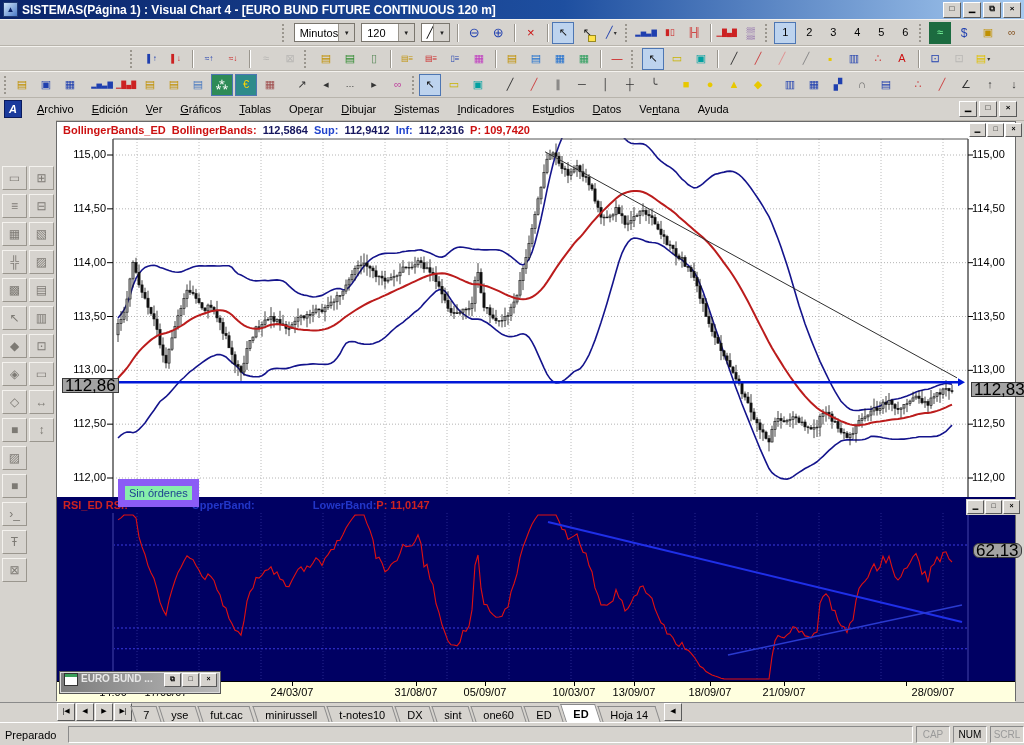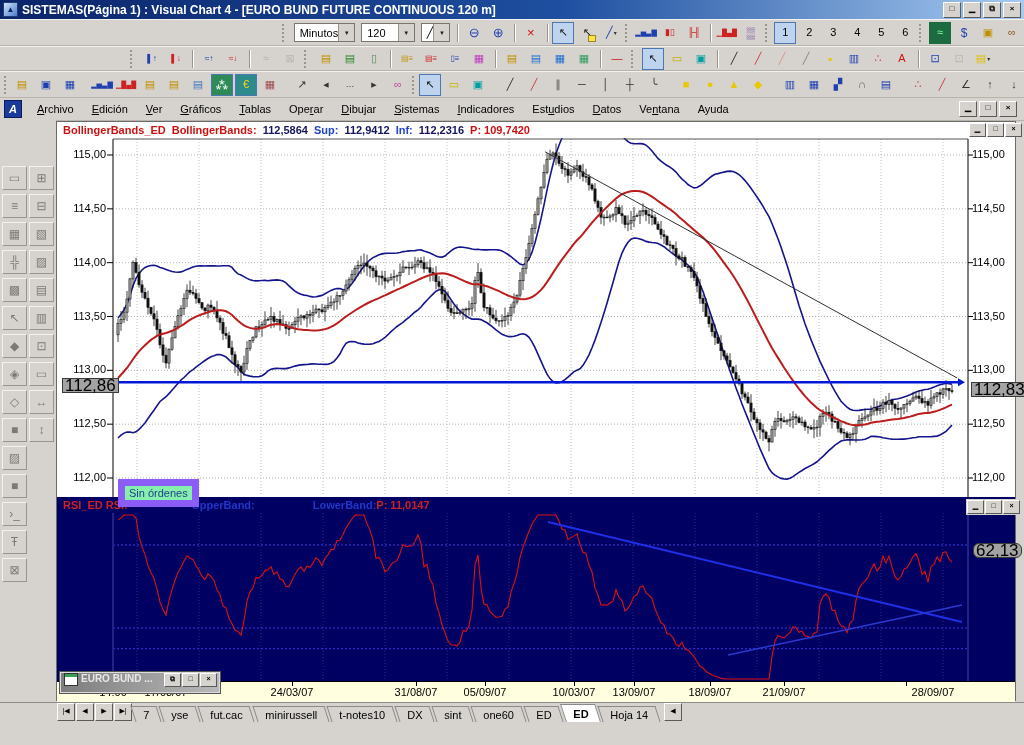--- a/index.html
+++ b/index.html
@@ -980,14 +980,23 @@
       </div>
       <div class="tab active">
         <span>ED</span>
       </div>
       <div class="tab">
         <span>Hoja 14</span>
       </div>
       <div class="tnav" style="margin-left: 4px;">◀</div>
     </div>
 
+  <div id="statusbar">
+    <span id="status-ready">Preparado</span>
+    <div id="status-mid"></div>
+    <div id="status-keys" style="display:flex;margin-right:0;">
+        <div class="keybox" style="color: rgb(154, 154, 154);">CAP</div>
+        <div class="keybox" style="color: rgb(0, 0, 0);">NUM</div>
+        <div class="keybox" style="color: rgb(154, 154, 154);">SCRL</div>
+      </div>
+  </div>
 
 </div>
 
 </body></html>

